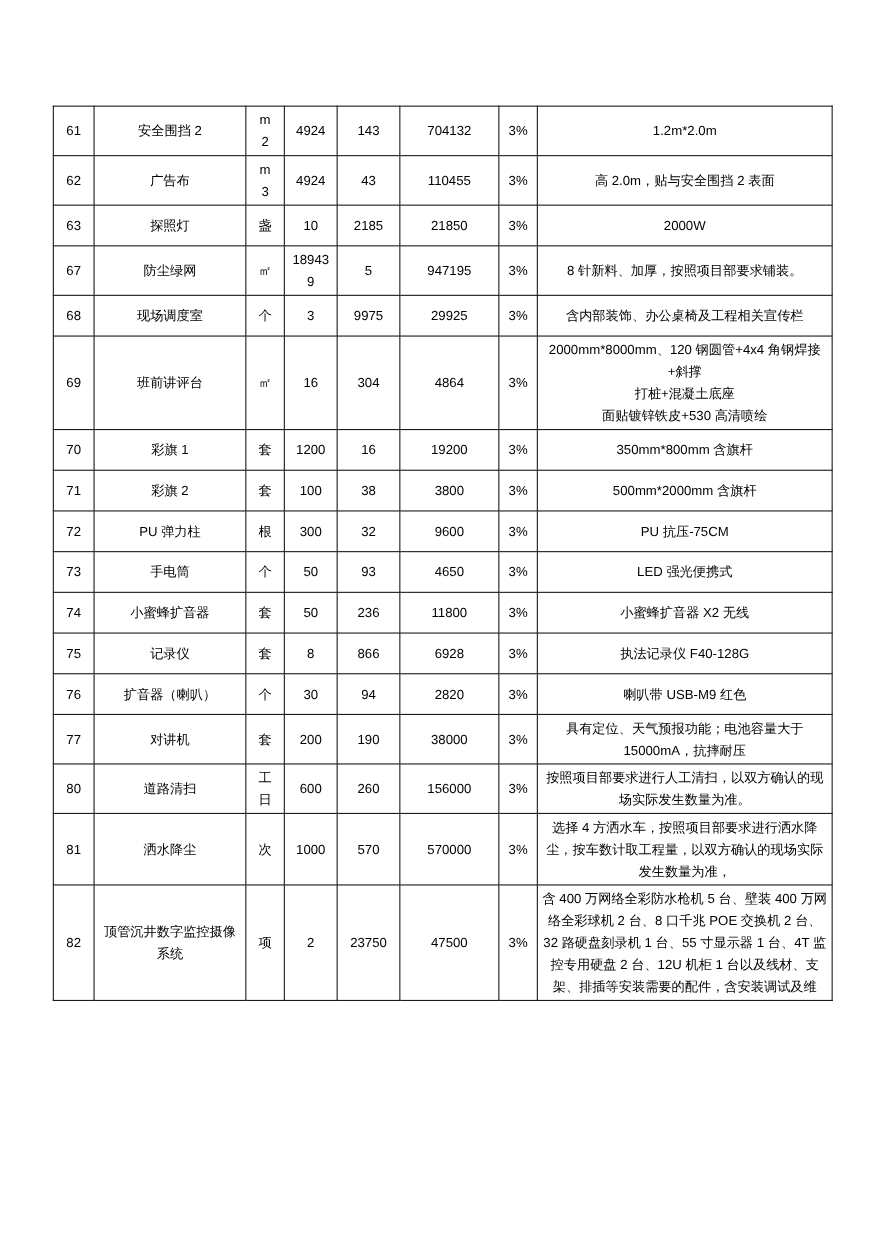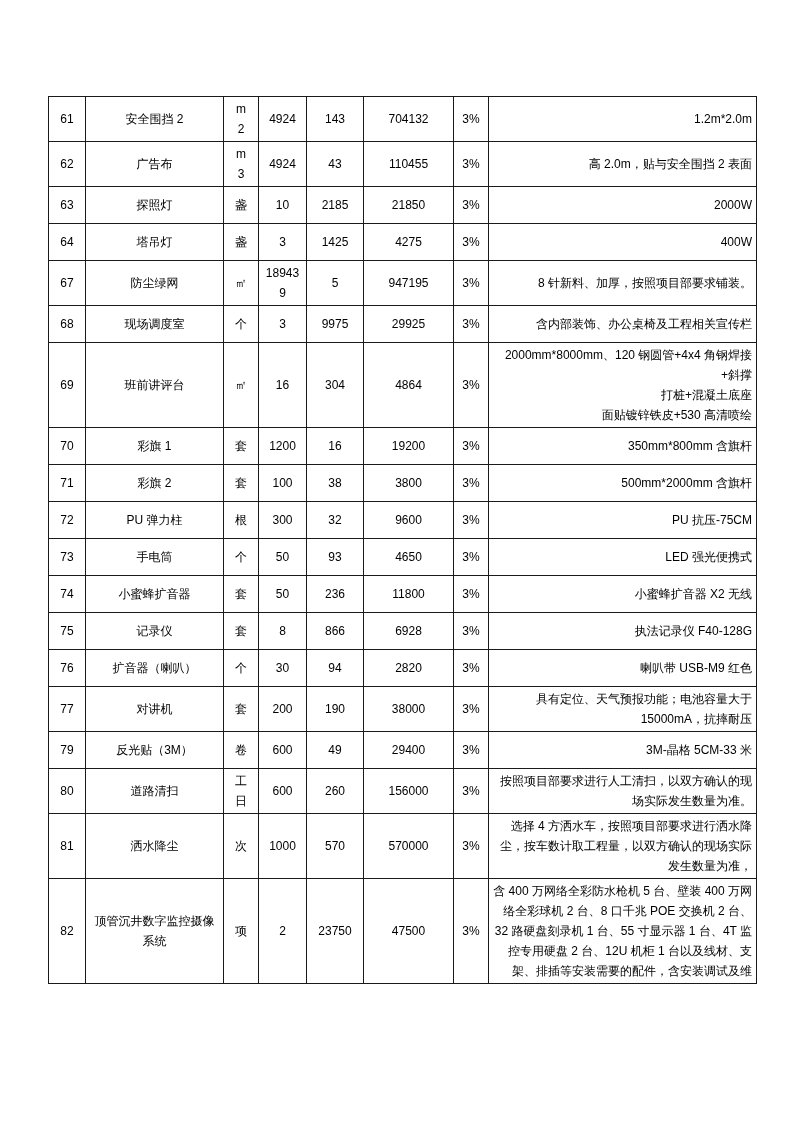--- a/index.html
+++ b/index.html
@@ -38,21 +38,20 @@
   }
   table.items td.cell-qty {
     padding: 2px 6px;
     word-break: break-all;
   }
   table.items td.cell-unit {
     padding: 2px 1px;
   }
   table.items td.cell-remark {
     padding: 2px 4px;
-    text-align: right;
   }
 </style>
 </head>
 <body>
 
 <div class="page">
   <table class="items">
     <colgroup>
       <col style="width:37px">
       <col style="width:138px">
@@ -90,30 +89,20 @@
           <td class="cell-no">63</td>
           <td class="cell-name">探照灯</td>
           <td class="cell-unit">盏</td>
           <td class="cell-qty">10</td>
           <td class="cell-price">2185</td>
           <td class="cell-total">21850</td>
           <td class="cell-rate">3%</td>
           <td class="cell-remark">2000W</td>
         </tr>
         <tr>
-          <td class="cell-no">64</td>
-          <td class="cell-name">塔吊灯</td>
-          <td class="cell-unit">盏</td>
-          <td class="cell-qty">3</td>
-          <td class="cell-price">1425</td>
-          <td class="cell-total">4275</td>
-          <td class="cell-rate">3%</td>
-          <td class="cell-remark">400W</td>
-        </tr>
-        <tr>
           <td class="cell-no">67</td>
           <td class="cell-name">防尘绿网</td>
           <td class="cell-unit">㎡</td>
           <td class="cell-qty">189439</td>
           <td class="cell-price">5</td>
           <td class="cell-total">947195</td>
           <td class="cell-rate">3%</td>
           <td class="cell-remark">8 针新料、加厚，按照项目部要求铺装。</td>
         </tr>
         <tr>
@@ -210,30 +199,20 @@
         </tr>
         <tr>
           <td class="cell-no">77</td>
           <td class="cell-name">对讲机</td>
           <td class="cell-unit">套</td>
           <td class="cell-qty">200</td>
           <td class="cell-price">190</td>
           <td class="cell-total">38000</td>
           <td class="cell-rate">3%</td>
           <td class="cell-remark">具有定位、天气预报功能；电池容量大于 15000mA，抗摔耐压</td>
-        </tr>
-        <tr>
-          <td class="cell-no">79</td>
-          <td class="cell-name">反光贴（3M）</td>
-          <td class="cell-unit">卷</td>
-          <td class="cell-qty">600</td>
-          <td class="cell-price">49</td>
-          <td class="cell-total">29400</td>
-          <td class="cell-rate">3%</td>
-          <td class="cell-remark">3M-晶格 5CM-33 米</td>
         </tr>
         <tr>
           <td class="cell-no">80</td>
           <td class="cell-name">道路清扫</td>
           <td class="cell-unit">工
 日</td>
           <td class="cell-qty">600</td>
           <td class="cell-price">260</td>
           <td class="cell-total">156000</td>
           <td class="cell-rate">3%</td>

